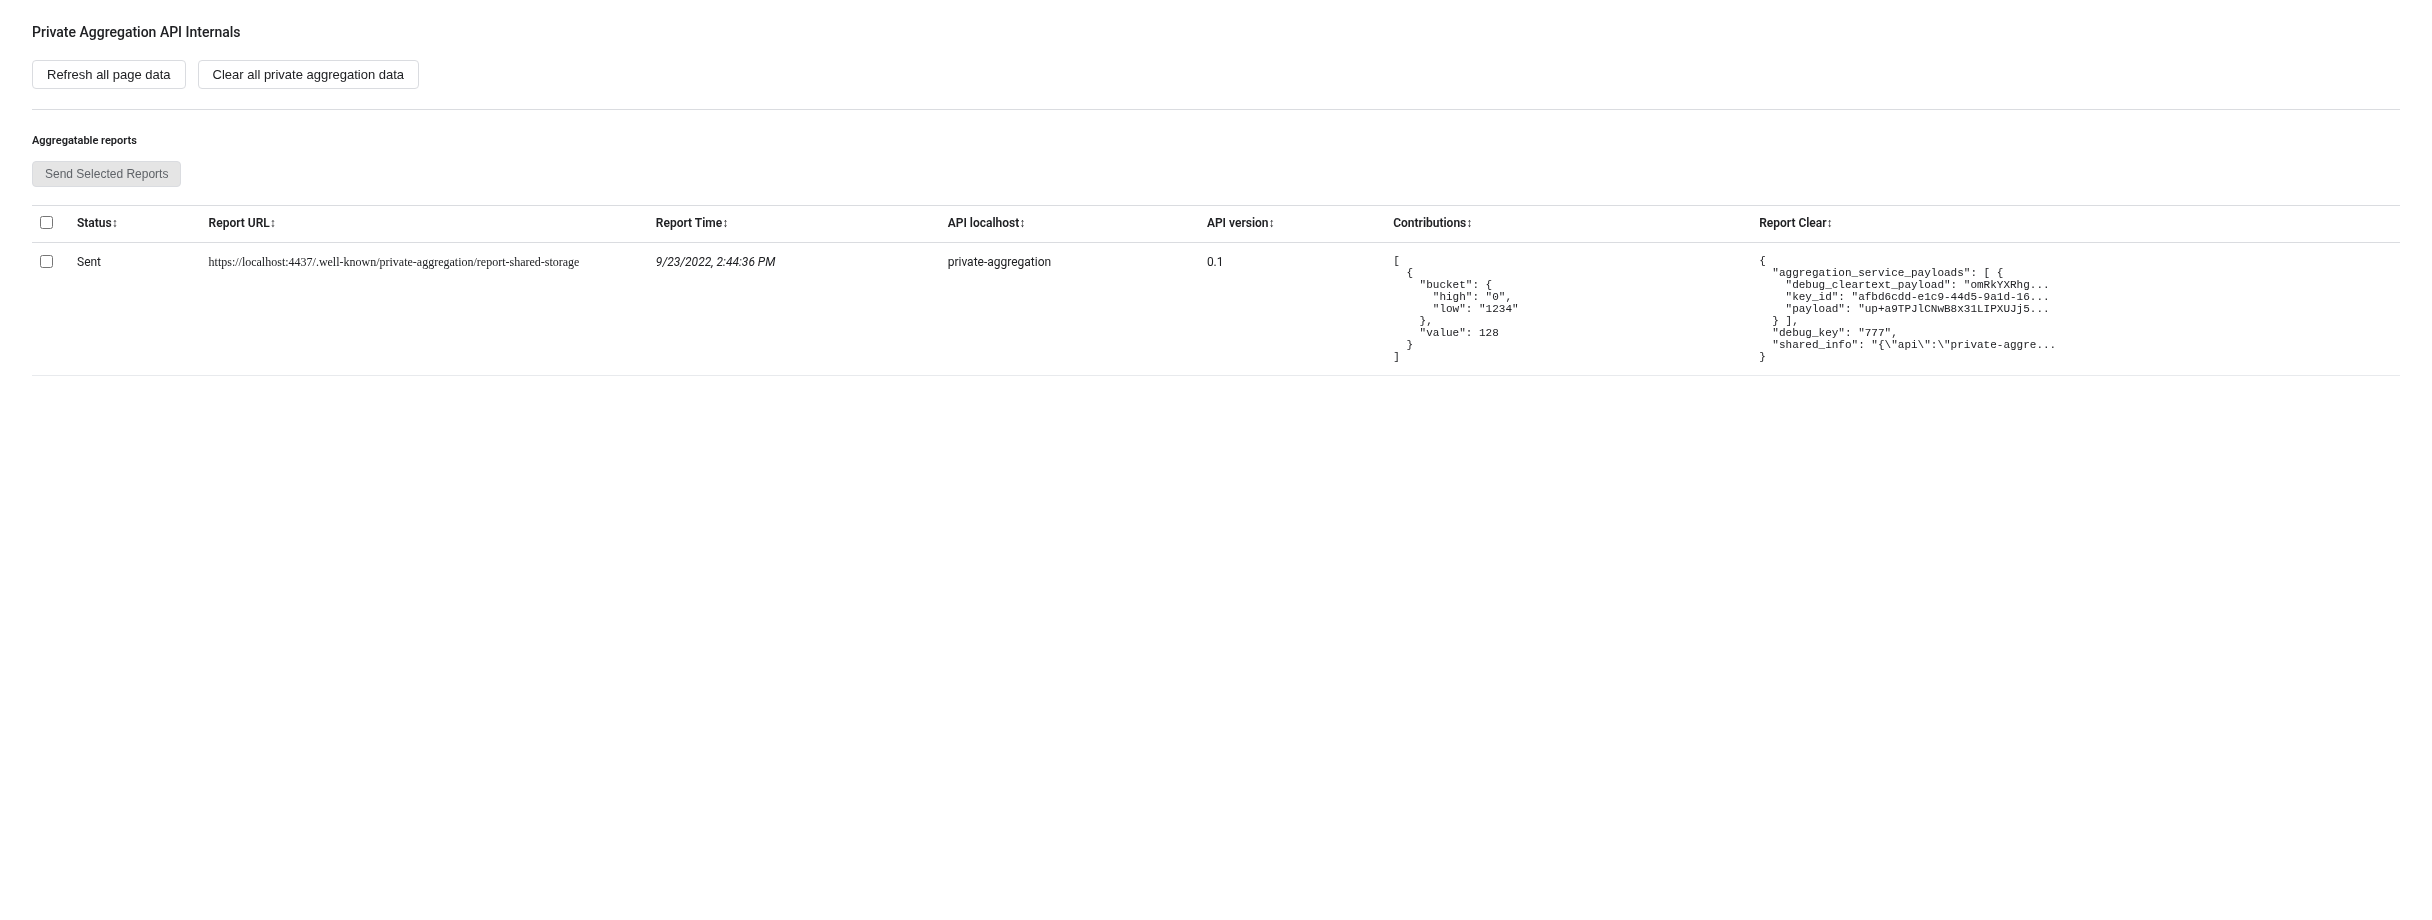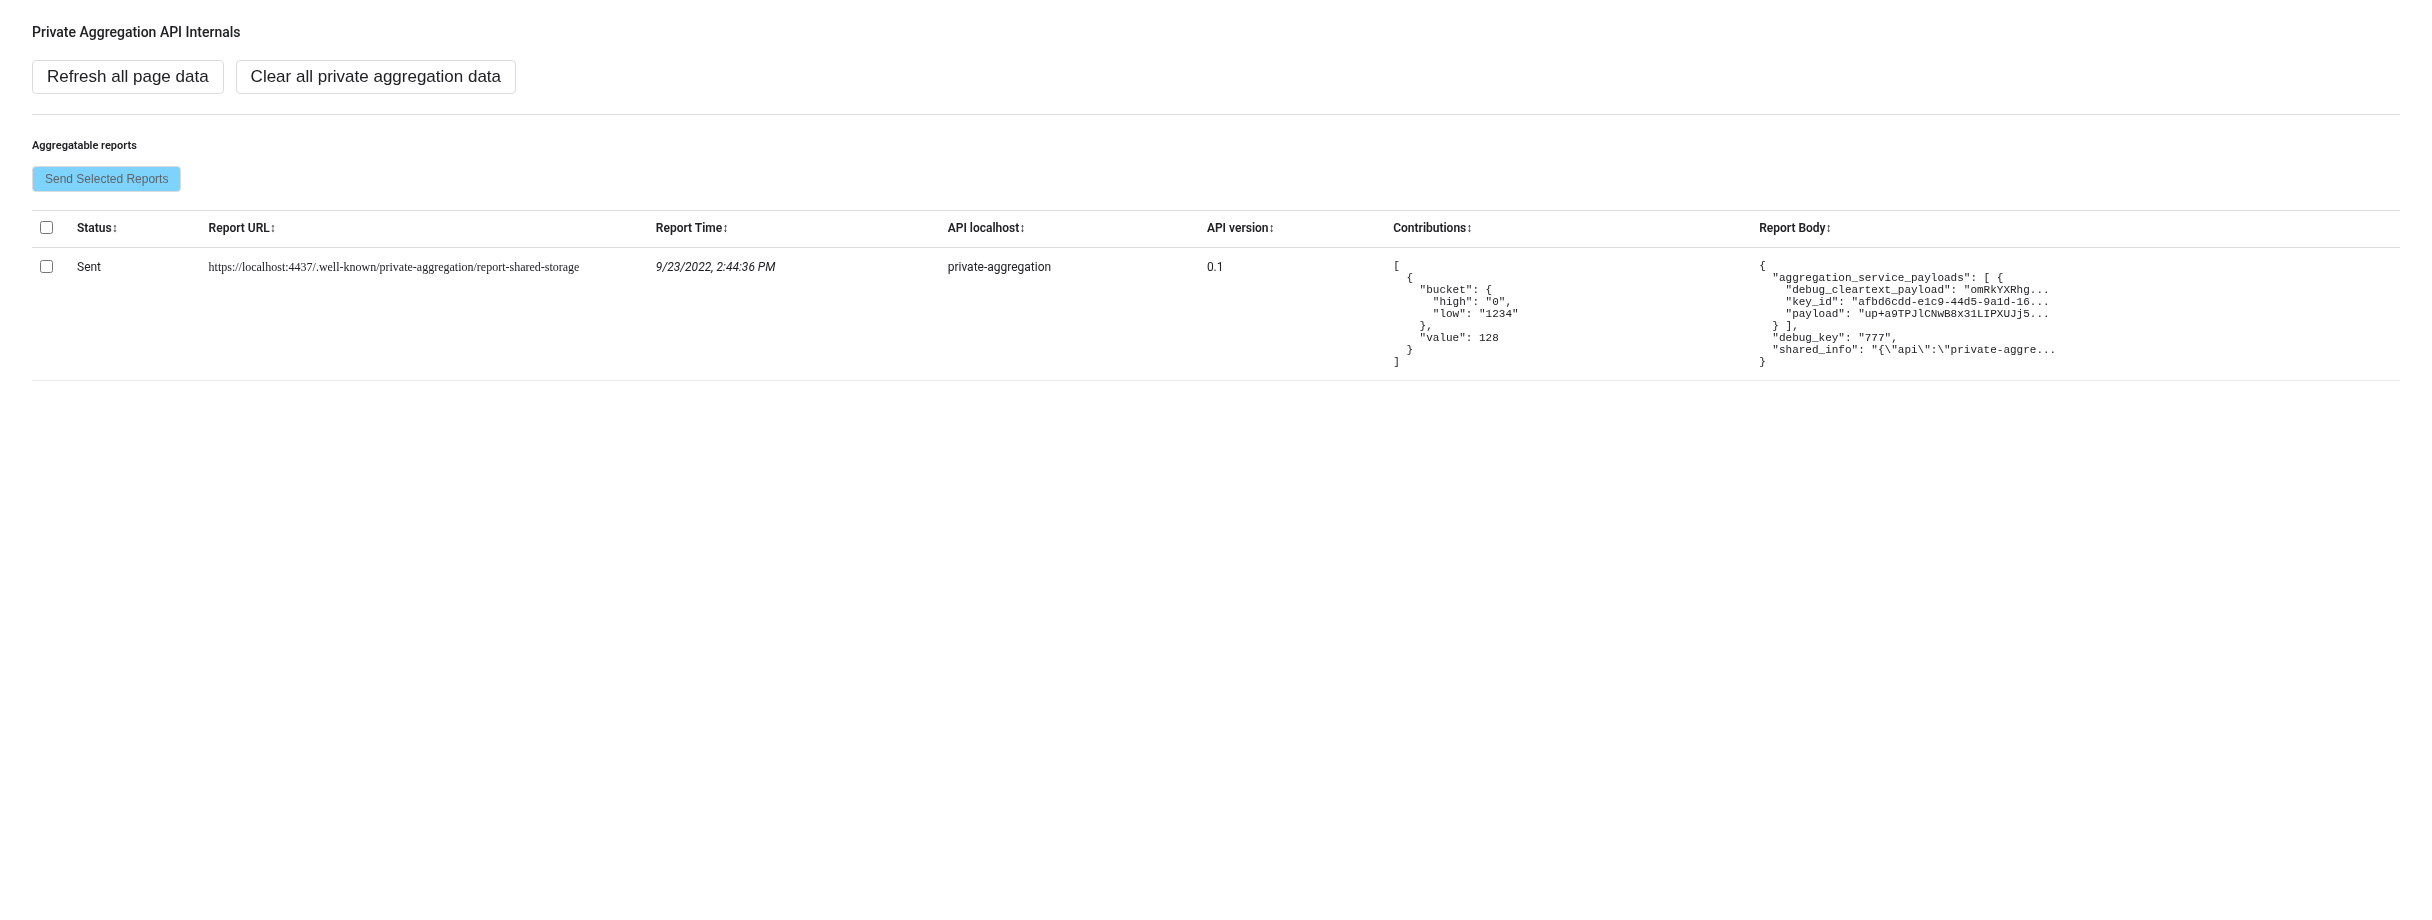--- a/index.html
+++ b/index.html
@@ -27,21 +27,21 @@
       display: flex;
       gap: 12px;
       margin-bottom: 20px;
     }
 
     .btn {
       padding: 6px 14px;
       border: 1px solid #dadce0;
       border-radius: 4px;
       background: #fff;
-      font-size: 17px;
+      font-size: 13px;
       color: #202124;
       cursor: pointer;
     }
 
     hr.divider {
       border: none;
       border-top: 1px solid #dadce0;
       margin-bottom: 24px;
     }
 
@@ -49,21 +49,21 @@
       font-size: 11px;
       font-weight: 600;
       color: #202124;
       margin-bottom: 14px;
     }
 
     .send-btn {
       padding: 5px 12px;
       border: 1px solid #dadce0;
       border-radius: 4px;
-      background: #7dd3fc;
+      background: #e5e5e5;
       font-size: 12px;
       color: #5f6368;
       cursor: pointer;
       margin-bottom: 18px;
     }
 
     table {
       width: 100%;
       border-collapse: collapse;
       font-size: 12px;
@@ -149,21 +149,21 @@
     <tr>
       <th class="checkbox-col">
         <input type="checkbox" style="">
       </th>
       <th>Status↕</th>
       <th>Report URL↕</th>
       <th class="wrap">Report Time↕</th>
       <th>API localhost↕</th>
       <th class="wrap">API version↕</th>
       <th>Contributions↕</th>
-      <th>Report Body↕</th>
+      <th>Report Clear↕</th>
     </tr>
   </thead>
   <tbody id="table-body">
   <tr>
         <td class="checkbox-col"><input type="checkbox" style=""></td>
         <td>Sent</td>
         <td style="max-width: 220px; word-break: break-all; font-family: Liberation Serif, serif;">https://localhost:4437/.well-known/private-aggregation/report-shared-storage</td>
         <td style="white-space: nowrap; font-style: italic;">9/23/2022, 2:44:36 PM</td>
         <td>private-aggregation</td>
         <td>0.1</td>

